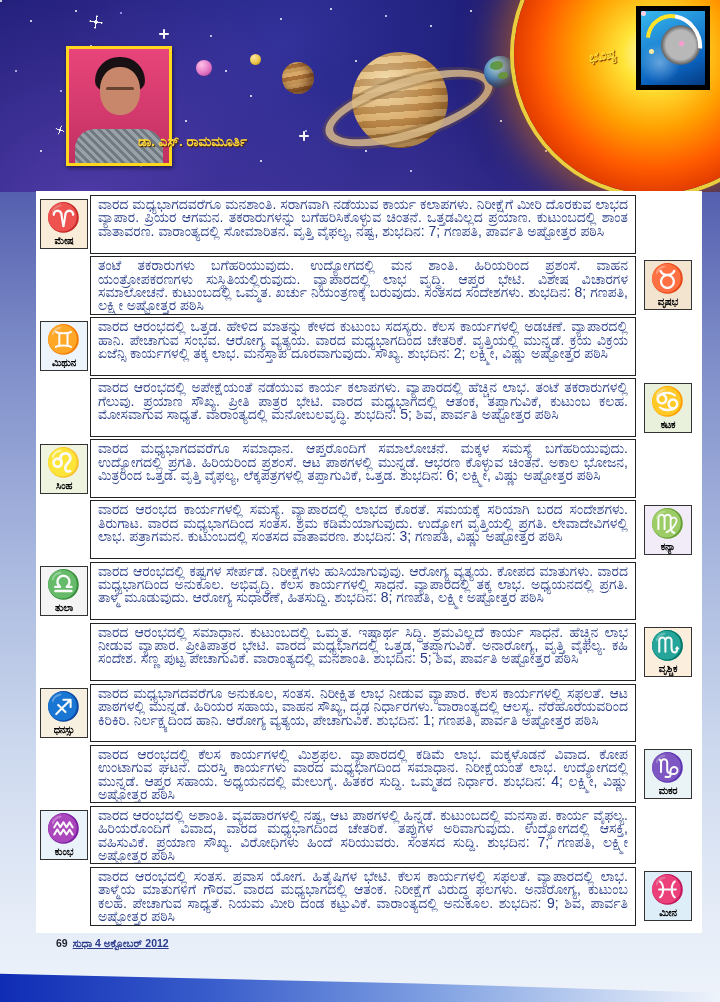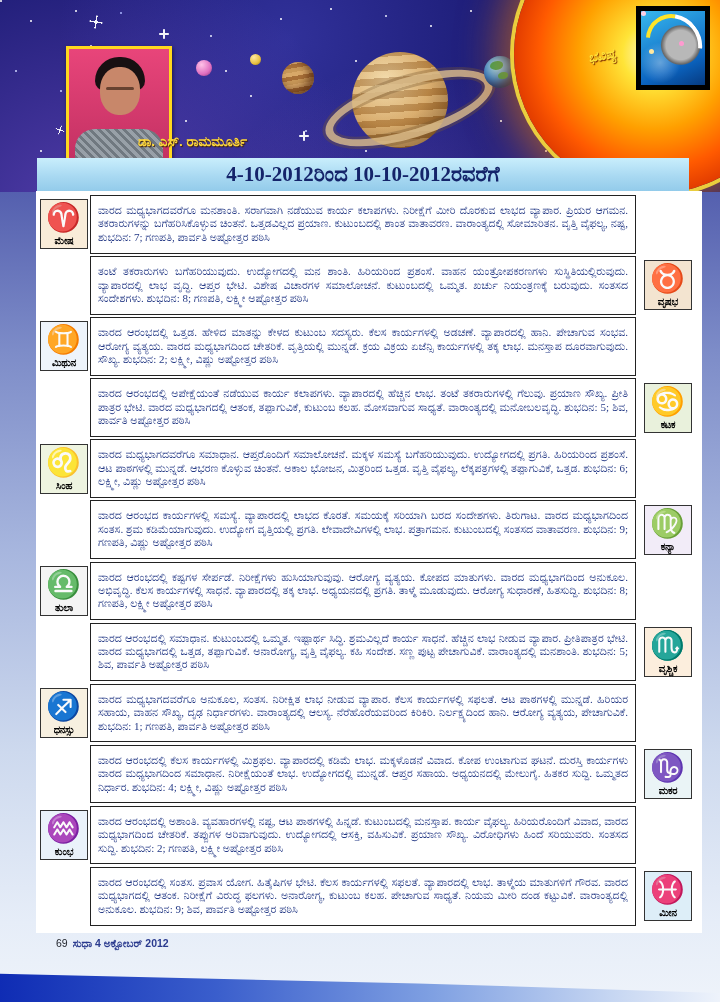--- a/index.html
+++ b/index.html
@@ -83,39 +83,39 @@
 
   
   .content{position:absolute;left:36px;top:191px;width:666px;background:#fff;padding:4px 2px 5px 2px;box-sizing:border-box;}
   .row{display:flex;align-items:stretch;height:58.5px;margin-bottom:2.6px;}
   .slot{flex:none;display:flex;align-items:center;justify-content:center;}
   .slot.left{width:52px;}
   .slot.right{width:64px;}
   .stamp{border:1px solid #333;background:#fffef8;width:46px;text-align:center;padding:1px 0;}
   .glyph{display:block;height:34px;line-height:34px;font-size:28px;}
   .sign-name{display:block;font-size:10px;font-weight:bold;color:#000;line-height:12px;letter-spacing:-.3px;}
-  .textbox{flex:1;border:1.5px solid #222;padding:8px 7px;box-sizing:border-box;
-    font-size:11px;line-height:13.4px;color:#253a86;text-align:justify;overflow:hidden;font-family:Liberation Serif, serif;}
+  .textbox{flex:1;border:1.5px solid #222;padding:2px 7px;box-sizing:border-box;
+    font-size:14px;line-height:13.4px;color:#253a86;text-align:justify;overflow:hidden;}
   .i-aries{color:#b4402a;background:#f9ecd9;}
   .i-taurus{color:#7a4a22;background:#f3e4d0;}
   .i-gemini{color:#b0486e;background:#eef4fb;}
   .i-cancer{color:#c05a28;background:#e9f1dc;}
   .i-leo{color:#c07818;background:#eef4e0;}
   .i-virgo{color:#7a5aa0;background:#f2ecf8;}
   .i-libra{color:#a0791a;background:#f4f4f4;}
   .i-scorpio{color:#c03818;background:#fceedd;}
   .i-sagittarius{color:#8a5a28;background:#f7f0e0;}
   .i-capricorn{color:#6a4a20;background:#eaf4f6;}
   .i-aquarius{color:#c06090;background:#eaf2fa;}
   .i-pisces{color:#d04878;background:#ddeef8;}
 
   
   .footer{position:absolute;left:56px;top:937px;font-size:10.5px;color:#2a3a8e;}
-  .footer .pg{font-weight:normal;color:#23262e;margin-right:5px;}
-  .footer .mag{font-weight:bold;}
+  .footer .pg{font-weight:bold;color:#23262e;margin-right:5px;}
+  .footer .mag{font-weight:bold;text-decoration:underline;}
   .bottombar{position:absolute;bottom:0;left:0;width:720px;height:32px;
     background:linear-gradient(90deg,#0f2cb4 0%,#3a5ecc 30%,#7fa0e2 60%,#c6d6f2 85%,#eef3fb 100%);
     clip-path:polygon(0 12%, 58% 42%, 100% 72%, 100% 100%, 0 100%);}
 </style>
 </head>
 <body>
 
 <div class="page">
 
   <div class="space-header">
@@ -149,21 +149,20 @@
 
     <div class="photo">
       <div class="ph-hair"></div>
       <div class="ph-face"></div>
       <div class="ph-brow"></div>
       <div class="ph-body"></div>
     </div>
     <div class="author">ಡಾ. ಎಸ್. ರಾಮಮೂರ್ತಿ</div>
   </div>
 
-  <div class="titlebar">4-10-2012ರಿಂದ 10-10-2012ರವರೆಗೆ</div>
 
   <div class="content">
 
     <div class="row">
       <div class="slot left">
           <div class="stamp i-aries">
         <span class="glyph">♈</span>
         <span class="sign-name">ಮೇಷ</span>
           </div>
         </div>
@@ -210,21 +209,21 @@
         <span class="glyph">♌</span>
         <span class="sign-name">ಸಿಂಹ</span>
           </div>
         </div>
       <div class="textbox">ವಾರದ ಮಧ್ಯಭಾಗದವರೆಗೂ ಸಮಾಧಾನ. ಆಪ್ತರೊಂದಿಗೆ ಸಮಾಲೋಚನೆ. ಮಕ್ಕಳ ಸಮಸ್ಯೆ ಬಗೆಹರಿಯುವುದು. ಉದ್ಯೋಗದಲ್ಲಿ ಪ್ರಗತಿ. ಹಿರಿಯರಿಂದ ಪ್ರಶಂಸೆ. ಆಟ ಪಾಠಗಳಲ್ಲಿ ಮುನ್ನಡೆ. ಆಭರಣ ಕೊಳ್ಳುವ ಚಿಂತನೆ. ಅಕಾಲ ಭೋಜನ, ಮಿತ್ರರಿಂದ ಒತ್ತಡ. ವೃತ್ತಿ ವೈಫಲ್ಯ, ಲೆಕ್ಕಪತ್ರಗಳಲ್ಲಿ ತಪ್ಪಾಗುವಿಕೆ, ಒತ್ತಡ. ಶುಭದಿನ: 6; ಲಕ್ಷ್ಮೀ, ವಿಷ್ಣು ಅಷ್ಟೋತ್ತರ ಪಠಿಸಿ</div>
       <div class="slot right"></div>
     </div>
 
     <div class="row">
       <div class="slot left"></div>
-      <div class="textbox">ವಾರದ ಆರಂಭದ ಕಾರ್ಯಗಳಲ್ಲಿ ಸಮಸ್ಯೆ. ವ್ಯಾಪಾರದಲ್ಲಿ ಲಾಭದ ಕೊರತೆ. ಸಮಯಕ್ಕೆ ಸರಿಯಾಗಿ ಬರದ ಸಂದೇಶಗಳು. ತಿರುಗಾಟ. ವಾರದ ಮಧ್ಯಭಾಗದಿಂದ ಸಂತಸ. ಶ್ರಮ ಕಡಿಮೆಯಾಗುವುದು. ಉದ್ಯೋಗ ವೃತ್ತಿಯಲ್ಲಿ ಪ್ರಗತಿ. ಲೇವಾದೇವಿಗಳಲ್ಲಿ ಲಾಭ. ಪತ್ರಾಗಮನ. ಕುಟುಂಬದಲ್ಲಿ ಸಂತಸದ ವಾತಾವರಣ. ಶುಭದಿನ: 9; ಗಣಪತಿ, ವಿಷ್ಣು ಅಷ್ಟೋತ್ತರ ಪಠಿಸಿ</div>
+      <div class="textbox">ವಾರದ ಆರಂಭದ ಕಾರ್ಯಗಳಲ್ಲಿ ಸಮಸ್ಯೆ. ವ್ಯಾಪಾರದಲ್ಲಿ ಲಾಭದ ಕೊರತೆ. ಸಮಯಕ್ಕೆ ಸರಿಯಾಗಿ ಬರದ ಸಂದೇಶಗಳು. ತಿರುಗಾಟ. ವಾರದ ಮಧ್ಯಭಾಗದಿಂದ ಸಂತಸ. ಶ್ರಮ ಕಡಿಮೆಯಾಗುವುದು. ಉದ್ಯೋಗ ವೃತ್ತಿಯಲ್ಲಿ ಪ್ರಗತಿ. ಲೇವಾದೇವಿಗಳಲ್ಲಿ ಲಾಭ. ಪತ್ರಾಗಮನ. ಕುಟುಂಬದಲ್ಲಿ ಸಂತಸದ ವಾತಾವರಣ. ಶುಭದಿನ: 3; ಗಣಪತಿ, ವಿಷ್ಣು ಅಷ್ಟೋತ್ತರ ಪಠಿಸಿ</div>
       <div class="slot right">
           <div class="stamp i-virgo">
         <span class="glyph">♍</span>
         <span class="sign-name">ಕನ್ಯಾ</span>
           </div>
         </div>
     </div>
 
     <div class="row">
       <div class="slot left">
@@ -270,21 +269,21 @@
         </div>
     </div>
 
     <div class="row">
       <div class="slot left">
           <div class="stamp i-aquarius">
         <span class="glyph">♒</span>
         <span class="sign-name">ಕುಂಭ</span>
           </div>
         </div>
-      <div class="textbox">ವಾರದ ಆರಂಭದಲ್ಲಿ ಅಶಾಂತಿ. ವ್ಯವಹಾರಗಳಲ್ಲಿ ನಷ್ಟ, ಆಟ ಪಾಠಗಳಲ್ಲಿ ಹಿನ್ನಡೆ. ಕುಟುಂಬದಲ್ಲಿ ಮನಸ್ತಾಪ. ಕಾರ್ಯ ವೈಫಲ್ಯ. ಹಿರಿಯರೊಂದಿಗೆ ವಿವಾದ, ವಾರದ ಮಧ್ಯಭಾಗದಿಂದ ಚೇತರಿಕೆ. ತಪ್ಪುಗಳ ಅರಿವಾಗುವುದು. ಉದ್ಯೋಗದಲ್ಲಿ ಆಸಕ್ತಿ, ವಹಿಸುವಿಕೆ. ಪ್ರಯಾಣ ಸೌಖ್ಯ. ವಿರೋಧಿಗಳು ಹಿಂದೆ ಸರಿಯುವರು. ಸಂತಸದ ಸುದ್ದಿ. ಶುಭದಿನ: 2; ಗಣಪತಿ, ಲಕ್ಷ್ಮೀ ಅಷ್ಟೋತ್ತರ ಪಠಿಸಿ</div>
+      <div class="textbox">ವಾರದ ಆರಂಭದಲ್ಲಿ ಅಶಾಂತಿ. ವ್ಯವಹಾರಗಳಲ್ಲಿ ನಷ್ಟ, ಆಟ ಪಾಠಗಳಲ್ಲಿ ಹಿನ್ನಡೆ. ಕುಟುಂಬದಲ್ಲಿ ಮನಸ್ತಾಪ. ಕಾರ್ಯ ವೈಫಲ್ಯ. ಹಿರಿಯರೊಂದಿಗೆ ವಿವಾದ, ವಾರದ ಮಧ್ಯಭಾಗದಿಂದ ಚೇತರಿಕೆ. ತಪ್ಪುಗಳ ಅರಿವಾಗುವುದು. ಉದ್ಯೋಗದಲ್ಲಿ ಆಸಕ್ತಿ, ವಹಿಸುವಿಕೆ. ಪ್ರಯಾಣ ಸೌಖ್ಯ. ವಿರೋಧಿಗಳು ಹಿಂದೆ ಸರಿಯುವರು. ಸಂತಸದ ಸುದ್ದಿ. ಶುಭದಿನ: 7; ಗಣಪತಿ, ಲಕ್ಷ್ಮೀ ಅಷ್ಟೋತ್ತರ ಪಠಿಸಿ</div>
       <div class="slot right"></div>
     </div>
 
     <div class="row">
       <div class="slot left"></div>
       <div class="textbox">ವಾರದ ಆರಂಭದಲ್ಲಿ ಸಂತಸ. ಪ್ರವಾಸ ಯೋಗ. ಹಿತೈಷಿಗಳ ಭೇಟಿ. ಕೆಲಸ ಕಾರ್ಯಗಳಲ್ಲಿ ಸಫಲತೆ. ವ್ಯಾಪಾರದಲ್ಲಿ ಲಾಭ. ತಾಳ್ಮೆಯ ಮಾತುಗಳಿಗೆ ಗೌರವ. ವಾರದ ಮಧ್ಯಭಾಗದಲ್ಲಿ ಆತಂಕ. ನಿರೀಕ್ಷೆಗೆ ವಿರುದ್ಧ ಫಲಗಳು. ಅನಾರೋಗ್ಯ, ಕುಟುಂಬ ಕಲಹ. ಪೇಚಾಗುವ ಸಾಧ್ಯತೆ. ನಿಯಮ ಮೀರಿ ದಂಡ ಕಟ್ಟುವಿಕೆ. ವಾರಾಂತ್ಯದಲ್ಲಿ ಅನುಕೂಲ. ಶುಭದಿನ: 9; ಶಿವ, ಪಾರ್ವತಿ ಅಷ್ಟೋತ್ತರ ಪಠಿಸಿ</div>
       <div class="slot right">
           <div class="stamp i-pisces">
         <span class="glyph">♓</span>
         <span class="sign-name">ಮೀನ</span>

